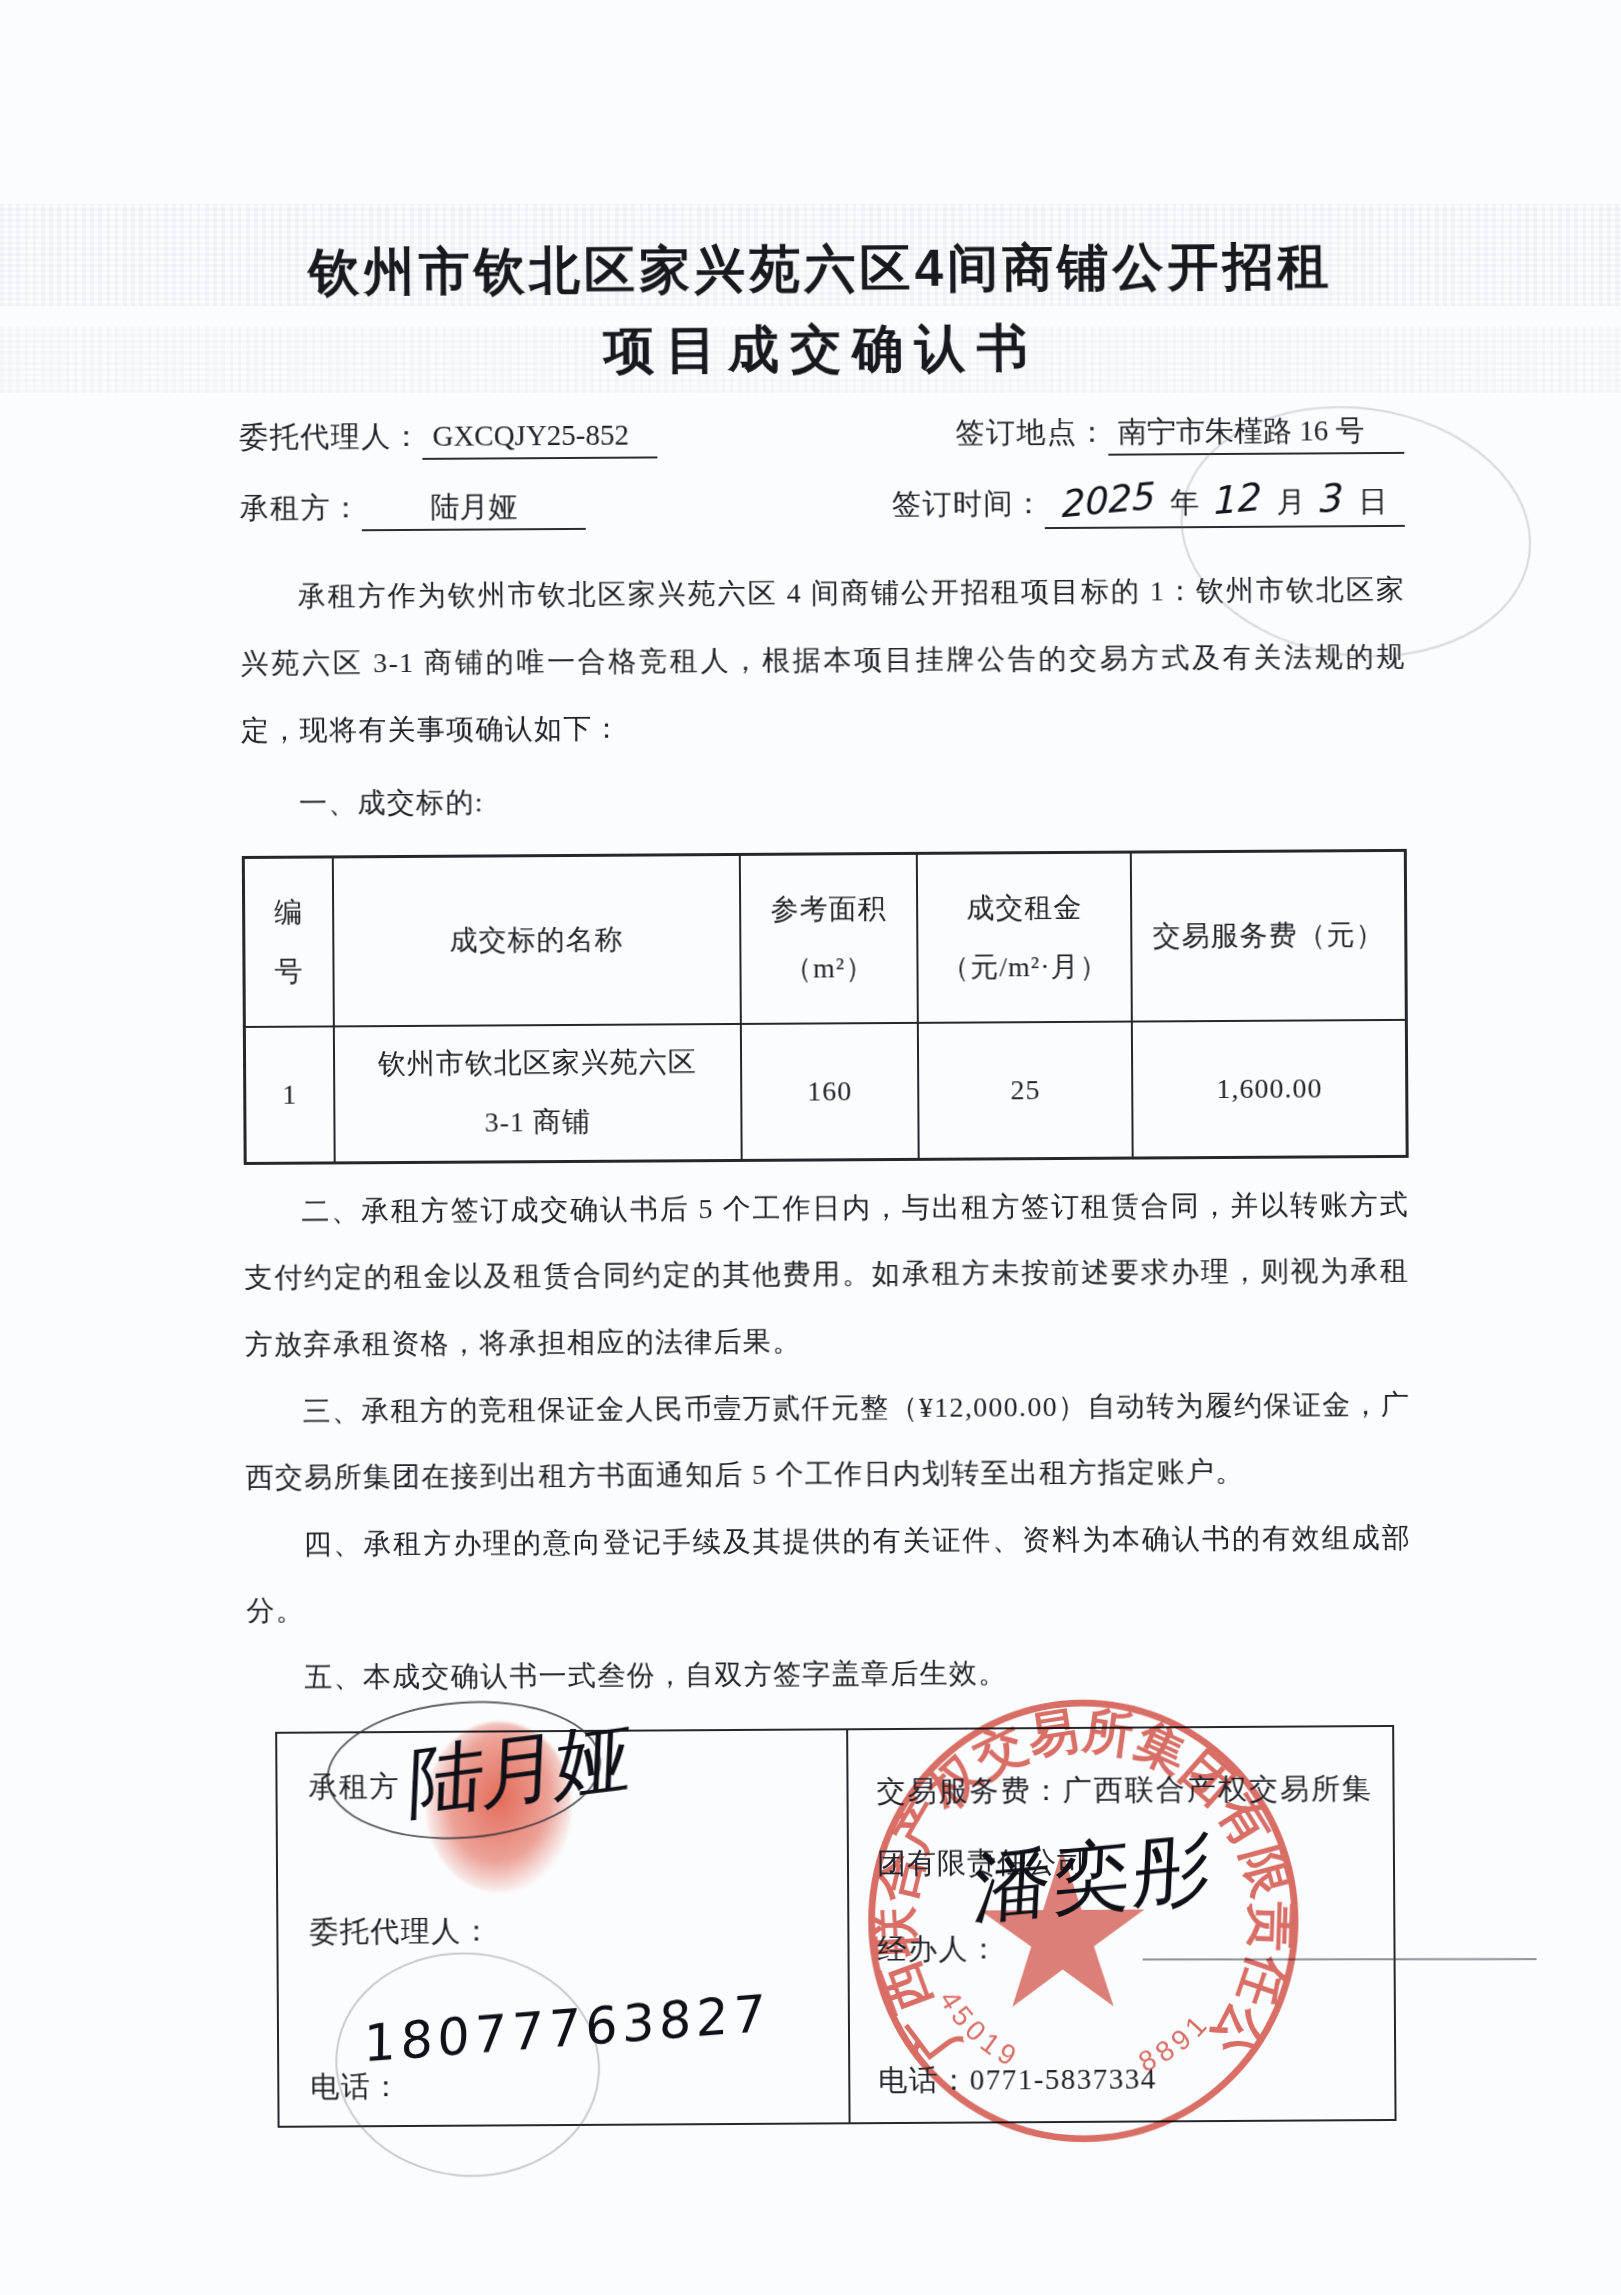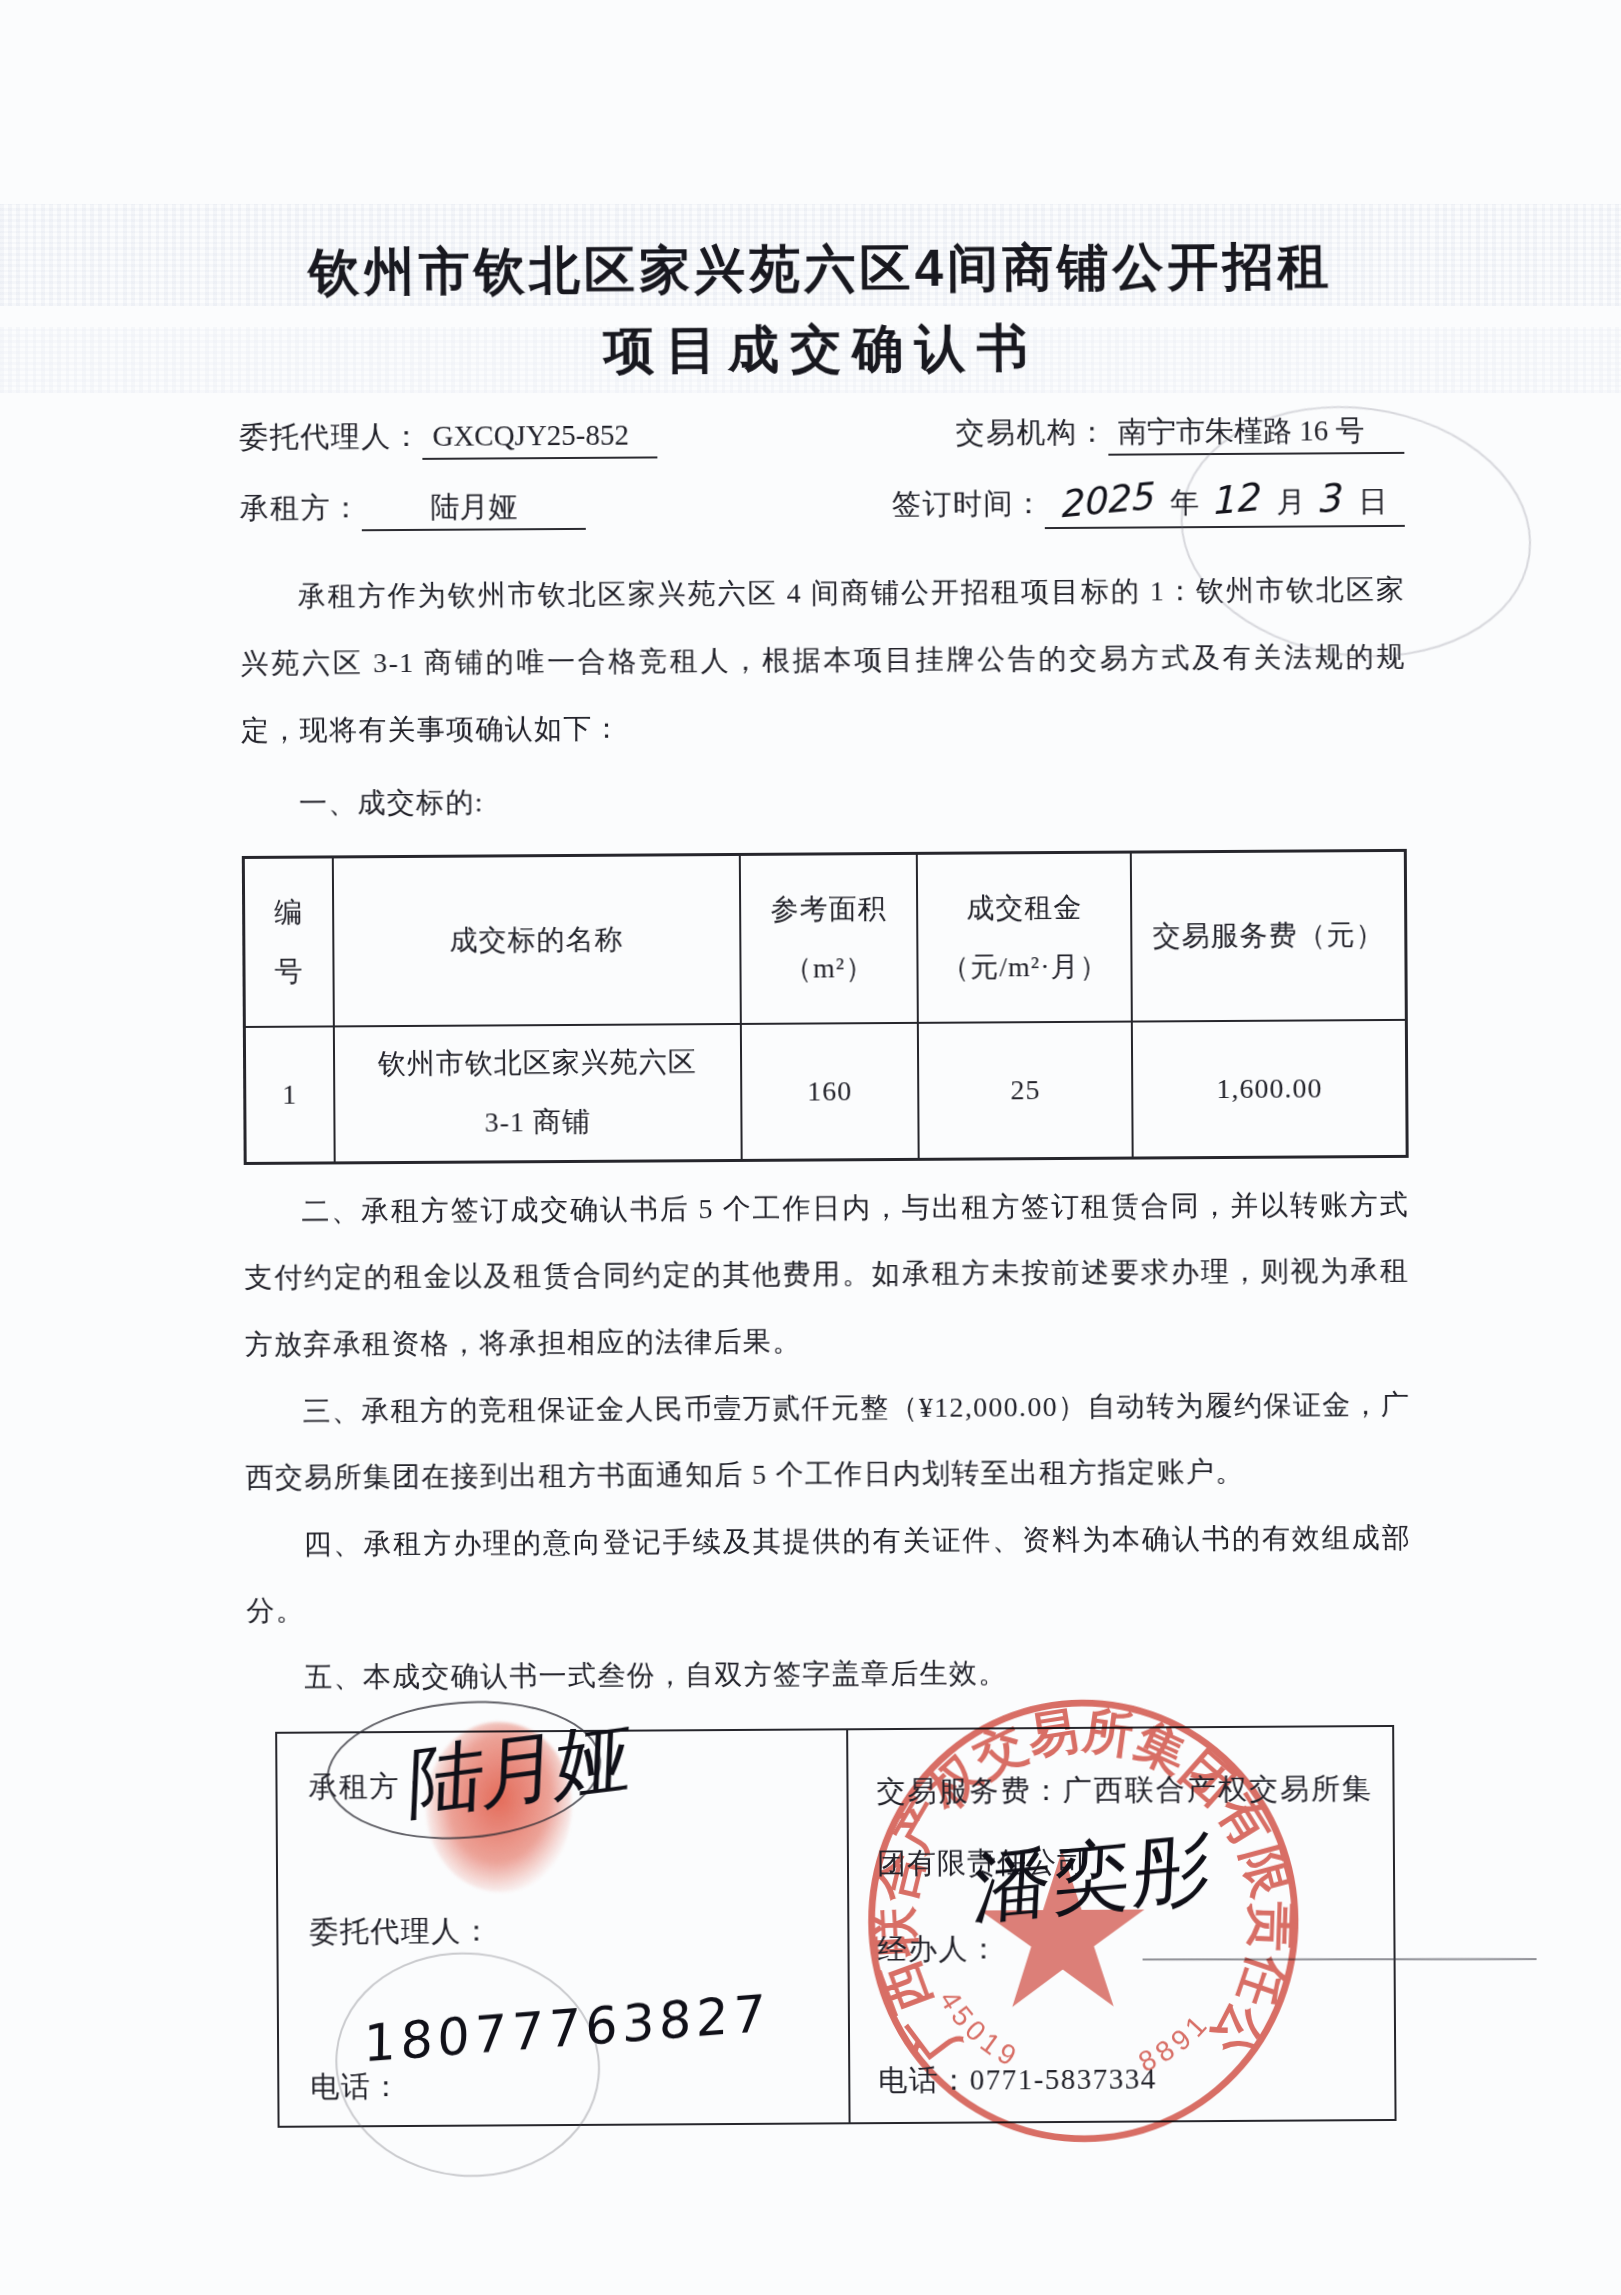--- a/index.html
+++ b/index.html
@@ -127,21 +127,21 @@
       <div class="t1">钦州市钦北区家兴苑六区4间商铺公开招租</div>
       <div class="t2">项目成交确认书</div>
     </div>
 
     <div class="meta">
       <div class="meta-row">
         <div class="meta-item">
           <span class="lbl">委托代理人：</span><span class="u u-proj">GXCQJY25-852</span>
         </div>
         <div class="meta-item">
-          <span class="lbl">交易机构：</span><span class="u u-place">南宁市朱槿路 16 号</span>
+          <span class="lbl">签订地点：</span><span class="u u-place">南宁市朱槿路 16 号</span>
         </div>
       </div>
       <div class="meta-row">
         <div class="meta-item">
           <span class="lbl">承租方：</span><span class="u u-lessee">陆月娅</span>
         </div>
         <div class="meta-item">
           <span class="lbl">签订时间：</span><span class="u u-time"><span class="hand hand-year">2025</span><span>年</span><span class="hand hand-md">12</span><span>月</span><span class="hand hand-md">3</span><span>日</span></span>
         </div>
       </div>

